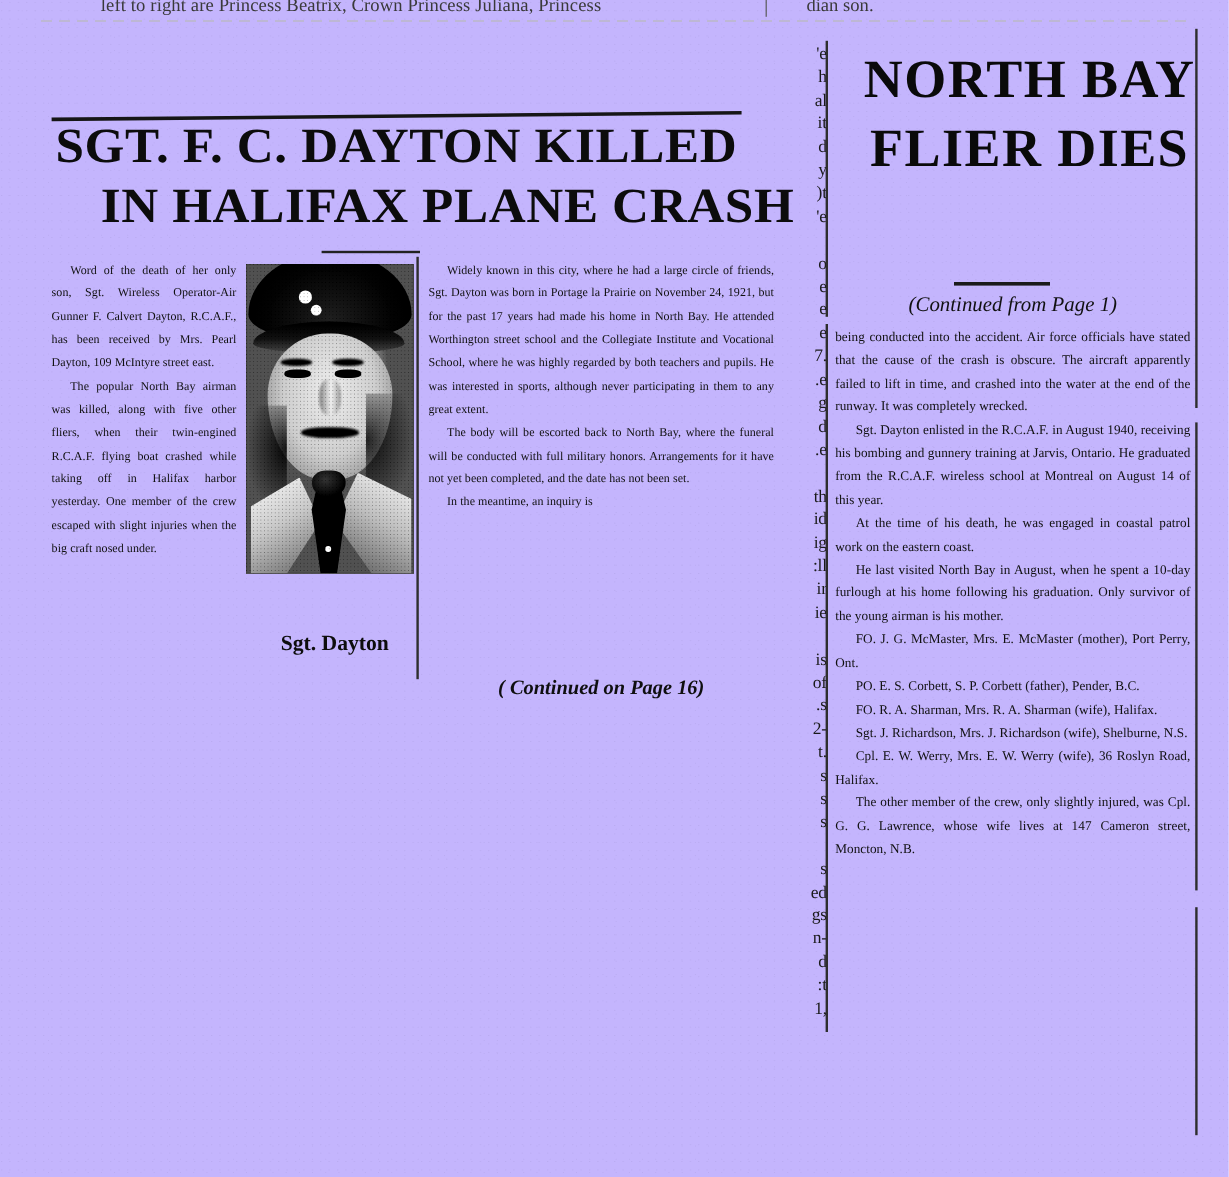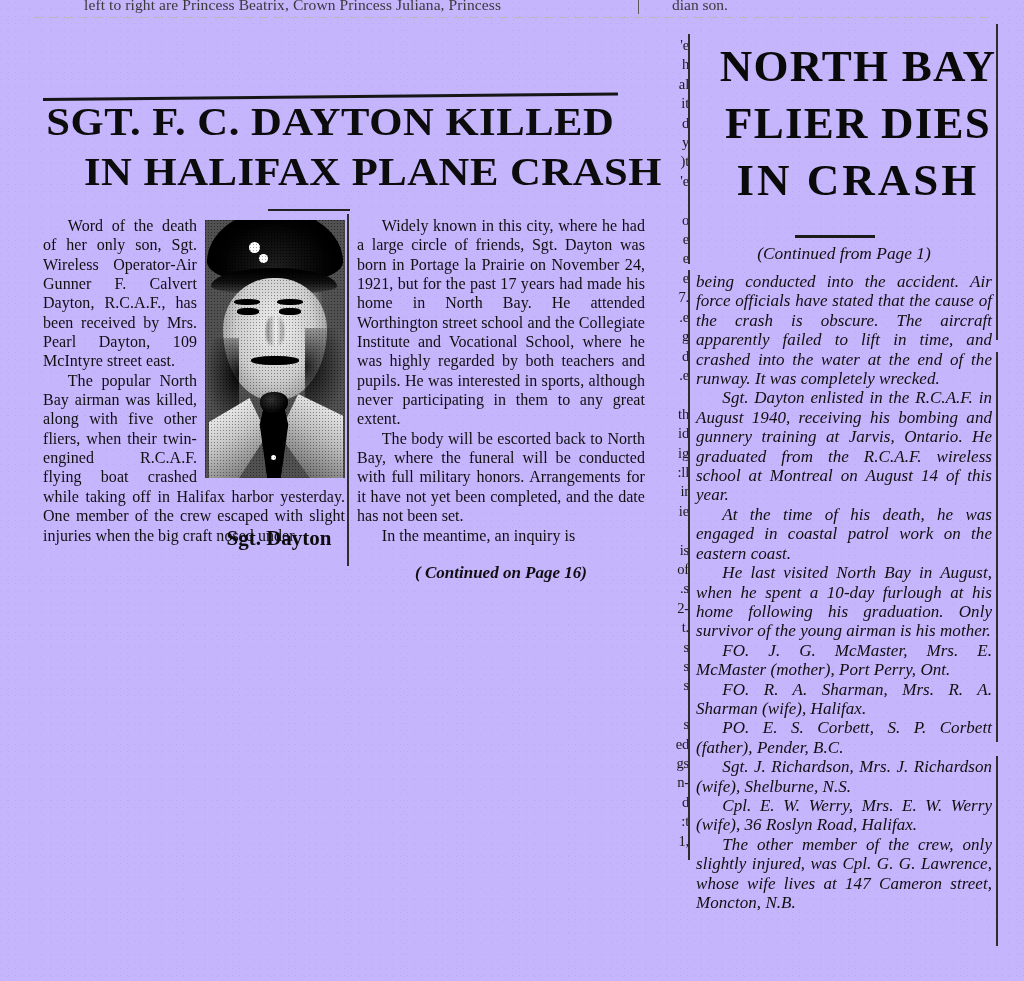--- a/index.html
+++ b/index.html
@@ -103,21 +103,21 @@
     left: 268px;
     top: 209px;
     width: 82px;
     height: 2px;
     background: #222;
   }
 
   .col-text {
     position: absolute;
     font-family: "Liberation Serif", "DejaVu Serif", serif;
-    font-size: 16px;
+    font-size: 10px;
     line-height: 19.35px;
     text-align: justify;
     color: #101010;
     letter-spacing: .05px;
   }
   .col-text p { margin: 0; }
   .col-text p.ind { text-indent: 1.55em; }
 
   
   #left-col1 {
@@ -291,21 +291,21 @@
   }
 
   .photo-caption {
     position: absolute;
     left: 208px;
     top: 526px;
     width: 142px;
     text-align: center;
     font-family: "Liberation Serif", "DejaVu Serif", serif;
     font-weight: bold;
-    font-size: 21px;
+    font-size: 18px;
     color: #0d0d0d;
   }
 
   
   .sliver {
     position: absolute;
     left: 655px;
     top: 36px;
     width: 34px;
     font-family: "Liberation Serif", "DejaVu Serif", serif;
@@ -353,23 +353,22 @@
     font-family: Liberation Serif, serif;
     font-style: italic;
     font-size: 17.4px;
     color: #111;
   }
 
   #right-col {
     left: 696px;
     top: 272px;
     width: 296px;
-    font-size: 17px;
+    font-size: 11px;
     line-height: 19.4px;
-    font-style: italic;
   }
 
   .noise {
     position: absolute;
     inset: 0;
     pointer-events: none;
     opacity: .05;
     background-image:
       radial-gradient(circle at 20% 30%, #000 0.5px, transparent 0.6px),
       radial-gradient(circle at 70% 80%, #000 0.5px, transparent 0.6px);
@@ -487,34 +486,33 @@
   <div class="vrule" style="left:688px; top:34px; width:2px; height:230px;"></div>
   <div class="vrule" style="left:688px; top:270px; width:2px; height:590px;"></div>
 
   <div class="vrule" style="left:996px; top:24px; width:2px; height:316px;"></div>
   <div class="vrule" style="left:996px; top:352px; width:2px; height:390px;"></div>
   <div class="vrule" style="left:996px; top:756px; width:2px; height:190px;"></div>
 
   <div class="r-headline">
     <span class="r1">NORTH BAY</span>
     <span class="r2">FLIER DIES</span>
-    <span class="r3">IN  CRASH</span>
   </div>
 
   <div class="r-kicker-rule"></div>
 
   <div class="r-cont">(Continued from Page 1)</div>
 
   <div class="col-text" id="right-col">
     <p>being conducted into the accident. Air force officials have stated that the cause of the crash is obscure. The aircraft apparently failed to lift in time, and crashed into the water at the end of the runway. It was completely wrecked.</p>
     <p class="ind">Sgt. Dayton enlisted in the R.C.A.F. in August 1940, receiving his bombing and gunnery training at Jarvis, Ontario. He graduated from the R.C.A.F. wireless school at Montreal on August 14 of this year.</p>
     <p class="ind">At the time of his death, he was engaged in coastal patrol work on the eastern coast.</p>
     <p class="ind">He last visited North Bay in August, when he spent a 10-day furlough at his home following his graduation. Only survivor of the young airman is his mother.</p>
     <p class="ind">FO. J. G. McMaster, Mrs. E. McMaster (mother), Port Perry, Ont.</p>
+    <p class="ind">PO. E. S. Corbett, S. P. Corbett (father), Pender, B.C.</p>
     <p class="ind">FO. R. A. Sharman, Mrs. R. A. Sharman (wife), Halifax.</p>
-    <p class="ind">PO. E. S. Corbett, S. P. Corbett (father), Pender, B.C.</p>
     <p class="ind">Sgt. J. Richardson, Mrs. J. Richardson (wife), Shelburne, N.S.</p>
     <p class="ind">Cpl. E. W. Werry, Mrs. E. W. Werry (wife), 36 Roslyn Road, Halifax.</p>
     <p class="ind">The other member of the crew, only slightly injured, was Cpl. G. G. Lawrence, whose wife lives at 147 Cameron street, Moncton, N.B.</p>
   </div>
 
   <div class="noise"></div>
 </div>
 
 </body></html>

